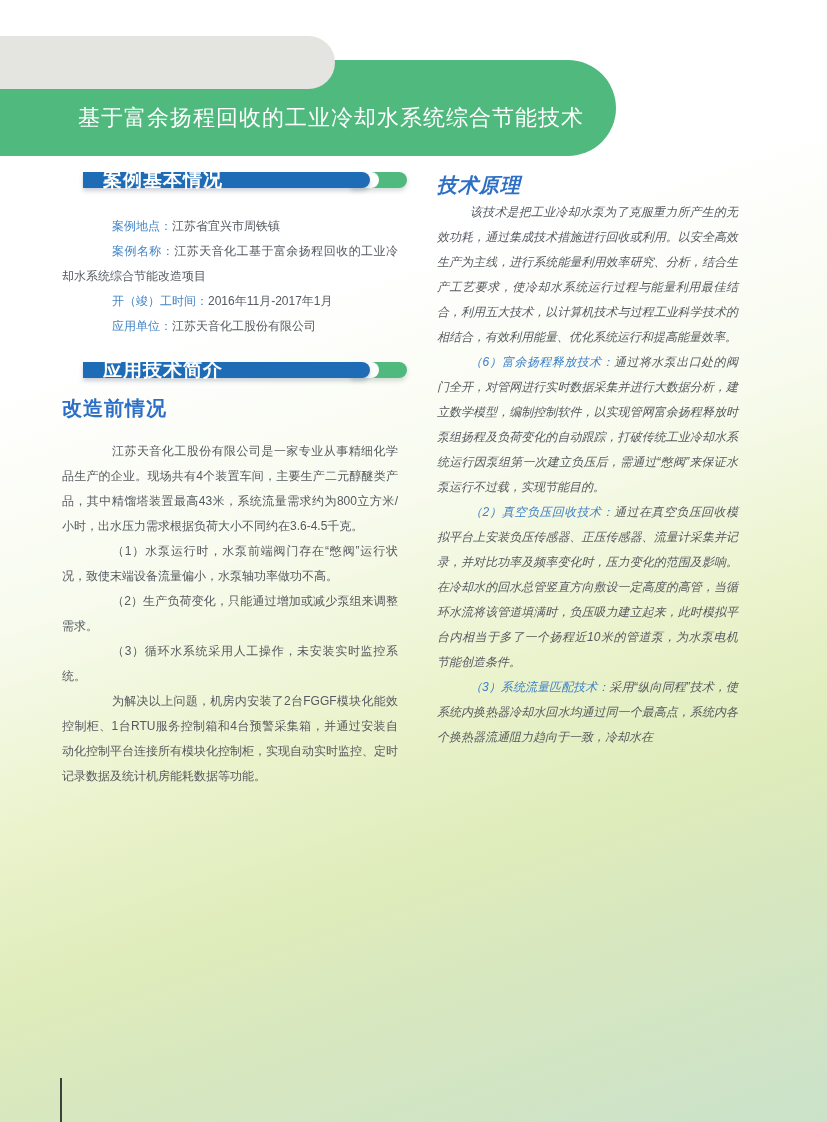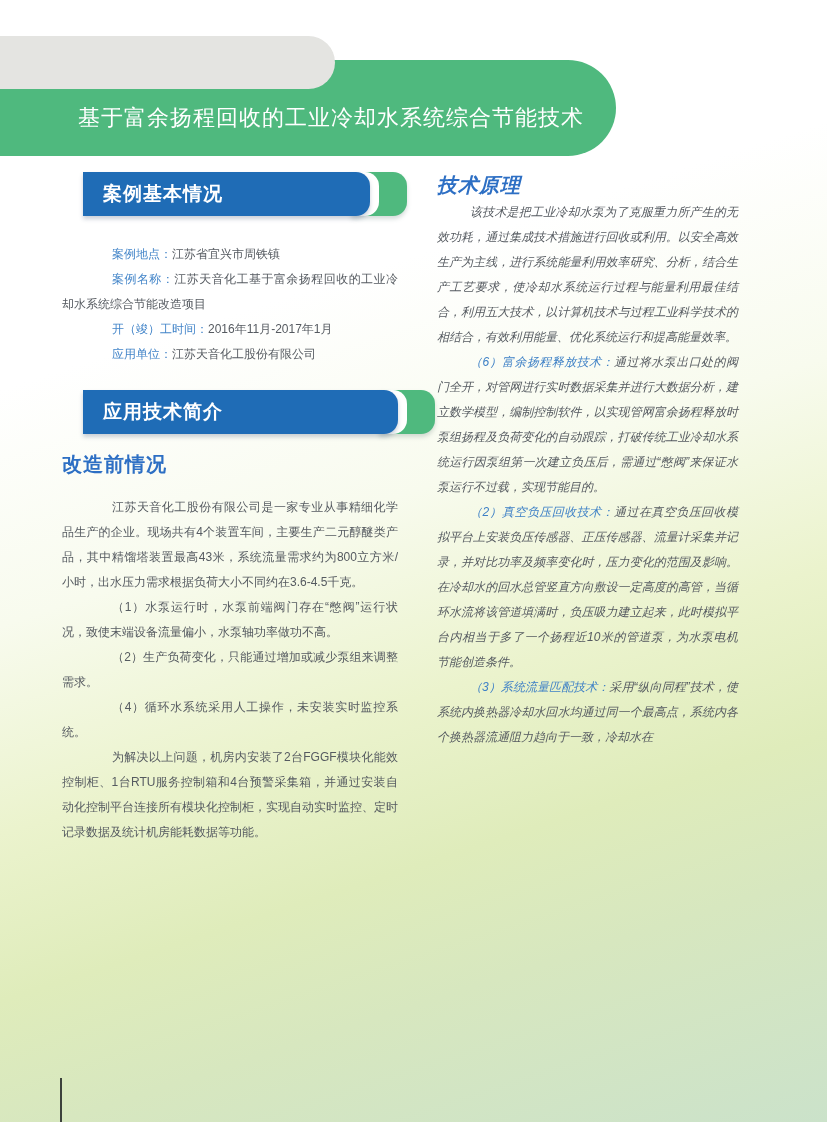--- a/index.html
+++ b/index.html
@@ -51,21 +51,21 @@
 
   .sec-heading {
     font-size:20px; line-height:25px;
     font-weight:bold; color:#2d6fc4;
     letter-spacing:1px;
   }
 
   
   .banner {
     position:relative;
-    height:44px; width:324px;
+    height:16px; width:324px;
     margin-left:21px;
   }
   .banner .tip {
     position:absolute; top:0; bottom:0; right:0; width:56px;
     background:#4fb97e;
     border-radius:0 14px 14px 0;
     box-shadow:0 3px 4px rgba(90,120,110,0.25);
   }
   .banner .gap {
     position:absolute; top:0; bottom:0; left:0; right:28px;
@@ -79,21 +79,21 @@
     box-shadow:0 3px 4px rgba(80,100,130,0.3);
     display:flex; align-items:center;
     padding-left:20px;
     color:#ffffff; font-size:19px; font-weight:bold;
     letter-spacing:1px;
   }
 
   
   .banner-case    { margin-top:172px; }
   .case-info      { margin-top:26px; }
-  .banner-tech    { margin-top:23px;padding-left:28px; }
+  .banner-tech    { margin-top:23px; }
   .heading-before { margin-top:18px; margin-bottom:18px; }
   .heading-content{ margin-top:12px; margin-bottom:5px; }
 
   
   .heading-principle { margin-top:173px; margin-bottom:2px; }
 
   
   .footer-num {
     position:absolute; top:1125px;
     font-size:17px; color:#4d534b;
@@ -133,21 +133,21 @@
     <div class="banner banner-tech">
       <span class="tip"></span>
       <span class="gap"></span>
       <span class="bar">应用技术简介</span>
     </div>
 
     <div class="sec-heading heading-before">改造前情况</div>
     <p class="body-para indent-l">江苏天音化工股份有限公司是一家专业从事精细化学品生产的企业。现场共有4个装置车间，主要生产二元醇醚类产品，其中精馏塔装置最高43米，系统流量需求约为800立方米/小时，出水压力需求根据负荷大小不同约在3.6-4.5千克。</p>
     <p class="body-para indent-l">（1）水泵运行时，水泵前端阀门存在“憋阀”运行状况，致使末端设备流量偏小，水泵轴功率做功不高。</p>
     <p class="body-para indent-l">（2）生产负荷变化，只能通过增加或减少泵组来调整需求。</p>
-    <p class="body-para indent-l">（4）循环水系统采用人工操作，未安装实时监控系统。</p>
+    <p class="body-para indent-l">（3）循环水系统采用人工操作，未安装实时监控系统。</p>
 
     <p class="body-para indent-l">为解决以上问题，机房内安装了2台FGGF模块化能效控制柜、1台RTU服务控制箱和4台预警采集箱，并通过安装自动化控制平台连接所有模块化控制柜，实现自动实时监控、定时记录数据及统计机房能耗数据等功能。</p>
   </div>
 
   <div class="col col-right">
     <div class="sec-heading heading-principle">技术原理</div>
     <p class="body-para indent-r">该技术是把工业冷却水泵为了克服重力所产生的无效功耗，通过集成技术措施进行回收或利用。以安全高效生产为主线，进行系统能量利用效率研究、分析，结合生产工艺要求，使冷却水系统运行过程与能量利用最佳结合，利用五大技术，以计算机技术与过程工业科学技术的相结合，有效利用能量、优化系统运行和提高能量效率。</p>
     <p class="body-para indent-r"><span class="lbl2">（6）富余扬程释放技术：</span><span>通过将水泵出口处的阀门全开，对管网进行实时数据采集并进行大数据分析，建立数学模型，编制控制软件，以实现管网富余扬程释放时泵组扬程及负荷变化的自动跟踪，打破传统工业冷却水系统运行因泵组第一次建立负压后，需通过“憋阀”来保证水泵运行不过载，实现节能目的。</span></p>
     <p class="body-para indent-r"><span class="lbl2">（2）真空负压回收技术：</span><span>通过在真空负压回收模拟平台上安装负压传感器、正压传感器、流量计采集并记录，并对比功率及频率变化时，压力变化的范围及影响。在冷却水的回水总管竖直方向敷设一定高度的高管，当循环水流将该管道填满时，负压吸力建立起来，此时模拟平台内相当于多了一个扬程近10米的管道泵，为水泵电机节能创造条件。</span></p>
     <p class="body-para indent-r"><span class="lbl2">（3）系统流量匹配技术：</span><span>采用“纵向同程”技术，使系统内换热器冷却水回水均通过同一个最高点，系统内各个换热器流通阻力趋向于一致，冷却水在</span></p>

